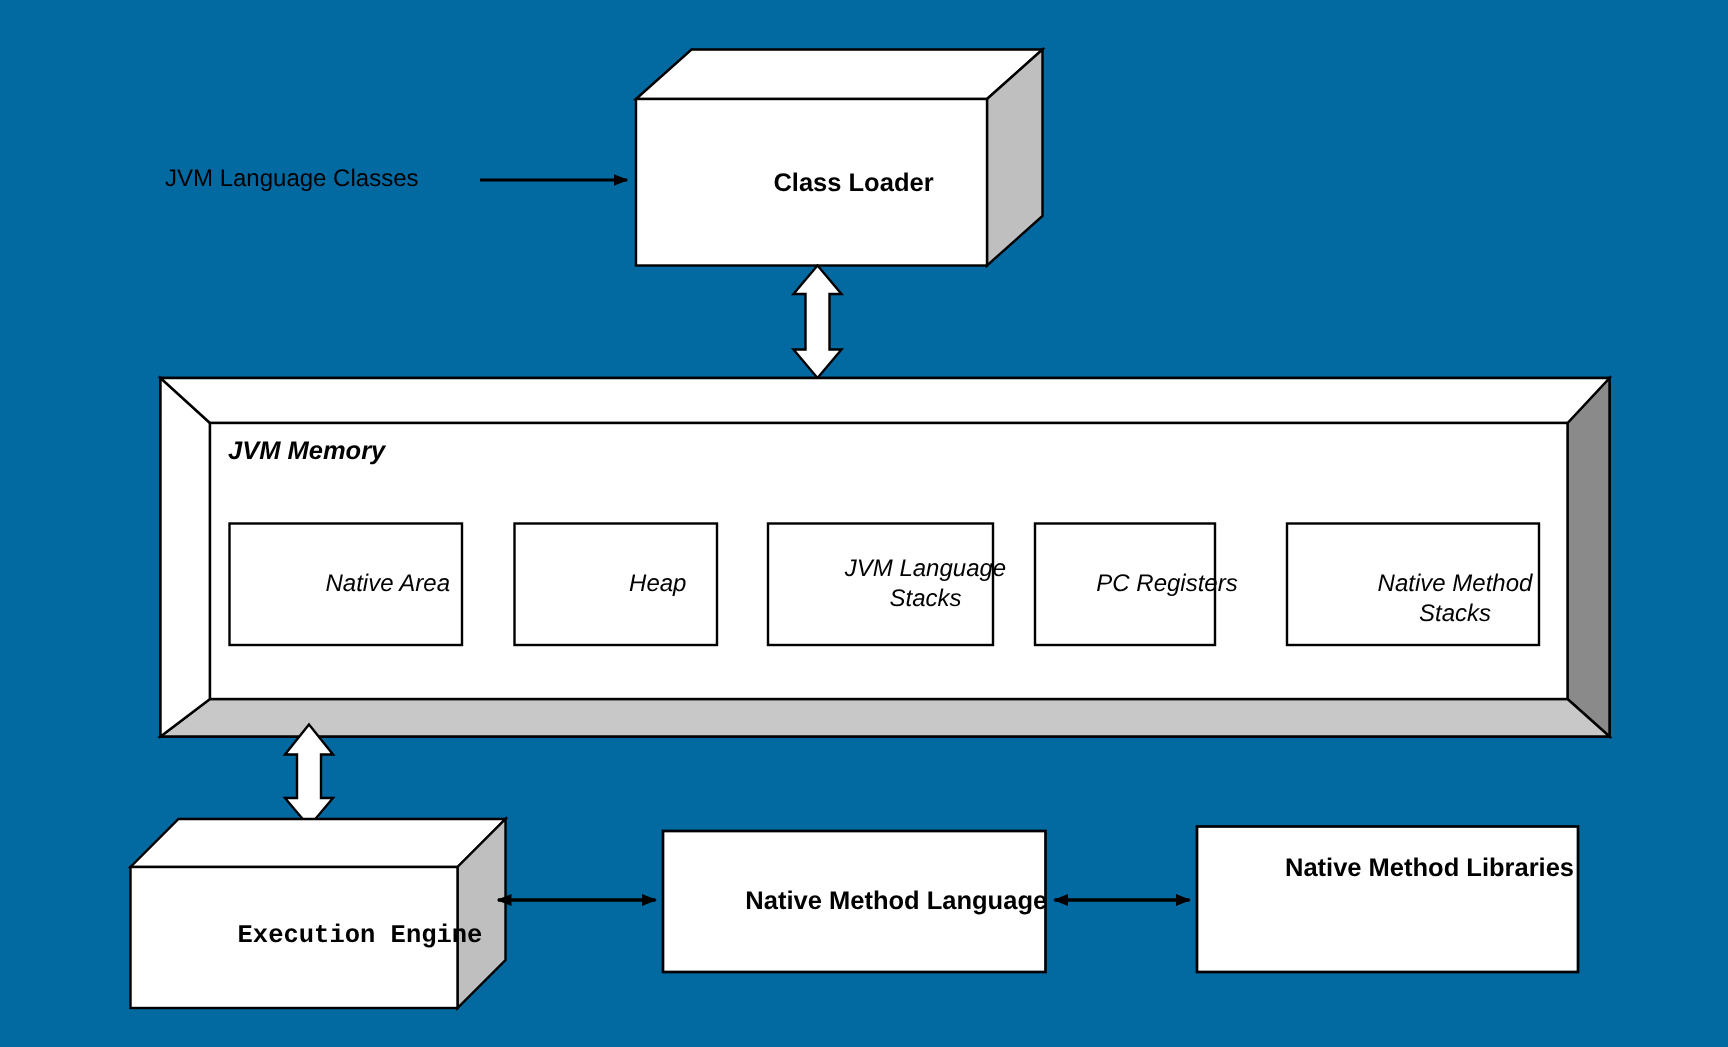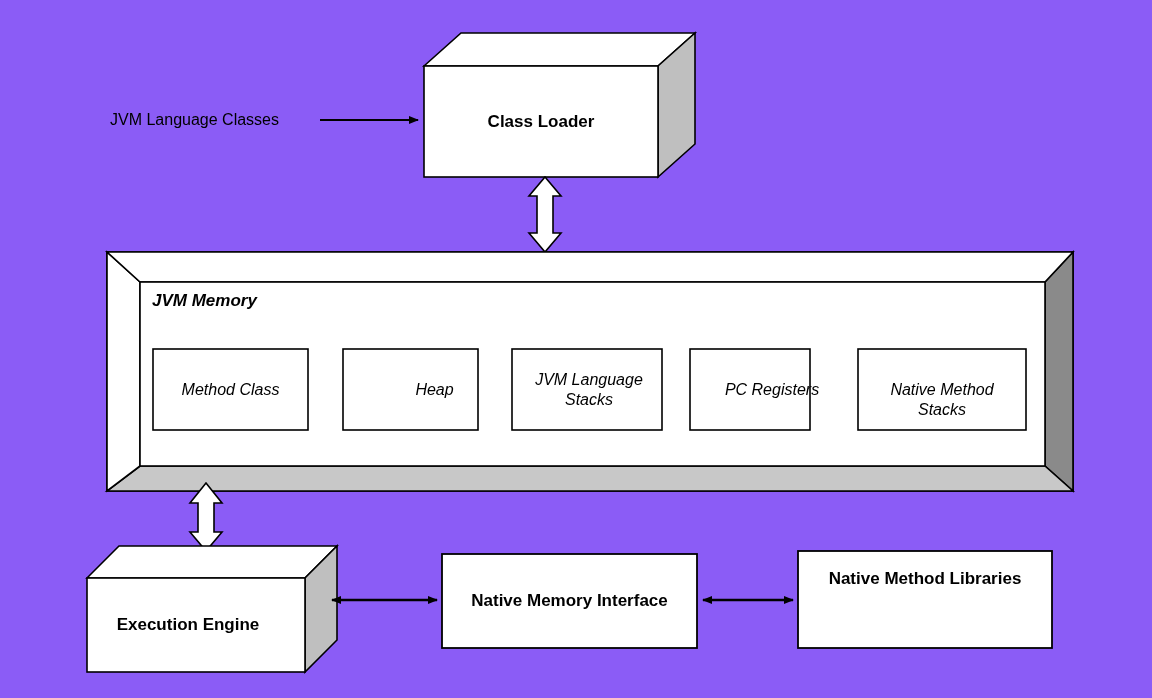--- a/index.html
+++ b/index.html
@@ -8,21 +8,21 @@
     background: #ffffff;
   }
   body {
     font-family: "Liberation Sans", sans-serif;
     color: #000000;
   }
   #canvas {
     position: relative;
     width: 1152px;
     height: 698px;
-    background: #8b5cf6;
+    background: #0369a1;
     overflow: hidden;
   }
   #diagram-svg {
     position: absolute;
     left: 0;
     top: 0;
     width: 1152px;
     height: 698px;
   }
   .lbl {
@@ -38,20 +38,21 @@
   }
   .lbl-italic {
     font-style: italic;
   }
   .t16 { font-size: 16px; }
   .t17 { font-size: 17px; }
   .center-box {
     display: flex;
     align-items: center;
     justify-content: center;
+    padding-left: 28px;
   }
 </style>
 </head>
 <body>
 
 <div id="canvas">
 
   <svg id="diagram-svg" viewBox="0 0 1152 698">
     <defs>
       <marker id="solidArrow" markerWidth="10" markerHeight="10" refX="9" refY="4" orient="auto" markerUnits="userSpaceOnUse">
@@ -126,31 +127,31 @@
       <rect x="798" y="551" width="254" height="97" fill="#ffffff" stroke="#000000" stroke-width="1.8"></rect>
     </g>
   </svg>
 
   <div class="lbl t16" style="left:110px; top:110px; width:200px; text-align:left;">JVM Language Classes</div>
 
   <div class="lbl t17 lbl-bold center-box" style="left:424px; top:66px; width:234px; height:111px;">Class Loader</div>
 
   <div class="lbl t17 lbl-bold" style="left:152px; top:290px; width:260px; text-align:left;font-style:italic;">JVM Memory</div>
 
-  <div class="lbl t16 lbl-italic center-box" style="left:153px; top:349px; width:155px; height:81px;">Method Class</div>
+  <div class="lbl t16 lbl-italic center-box" style="left:153px; top:349px; width:155px; height:81px;">Native Area</div>
 
-  <div class="lbl t16 lbl-italic center-box" style="left:343px; top:349px; width:135px; height:81px;margin-left:24px;">Heap</div>
+  <div class="lbl t16 lbl-italic center-box" style="left:343px; top:349px; width:135px; height:81px;">Heap</div>
 
   <div class="lbl t16 lbl-italic center-box" style="left:512px; top:349px; width:154px; height:81px;">JVM Language
 Stacks</div>
 
-  <div class="lbl t16 lbl-italic center-box" style="left:690px; top:349px; width:120px; height:81px;margin-left:22px;">PC Registers</div>
+  <div class="lbl t16 lbl-italic center-box" style="left:690px; top:349px; width:120px; height:81px;">PC Registers</div>
 
   <div class="lbl t16 lbl-italic center-box" style="left:858px; top:349px; width:168px; height:81px;margin-top:10px;">Native Method
 Stacks</div>
 
-  <div class="lbl t17 lbl-bold center-box" style="left:79px; top:578px; width:218px; height:94px;">Execution Engine</div>
+  <div class="lbl t17 lbl-bold center-box" style="left:103px; top:578px; width:218px; height:94px;font-family:Liberation Mono, monospace;">Execution Engine</div>
 
-  <div class="lbl t17 lbl-bold center-box" style="left:442px; top:554px; width:255px; height:94px;">Native Memory Interface</div>
+  <div class="lbl t17 lbl-bold center-box" style="left:442px; top:554px; width:255px; height:94px;">Native Method Language</div>
 
   <div class="lbl t17 lbl-bold center-box" style="left:798px; top:530px; width:254px; height:97px;">Native Method Libraries</div>
 
 </div>
 
 </body></html>

